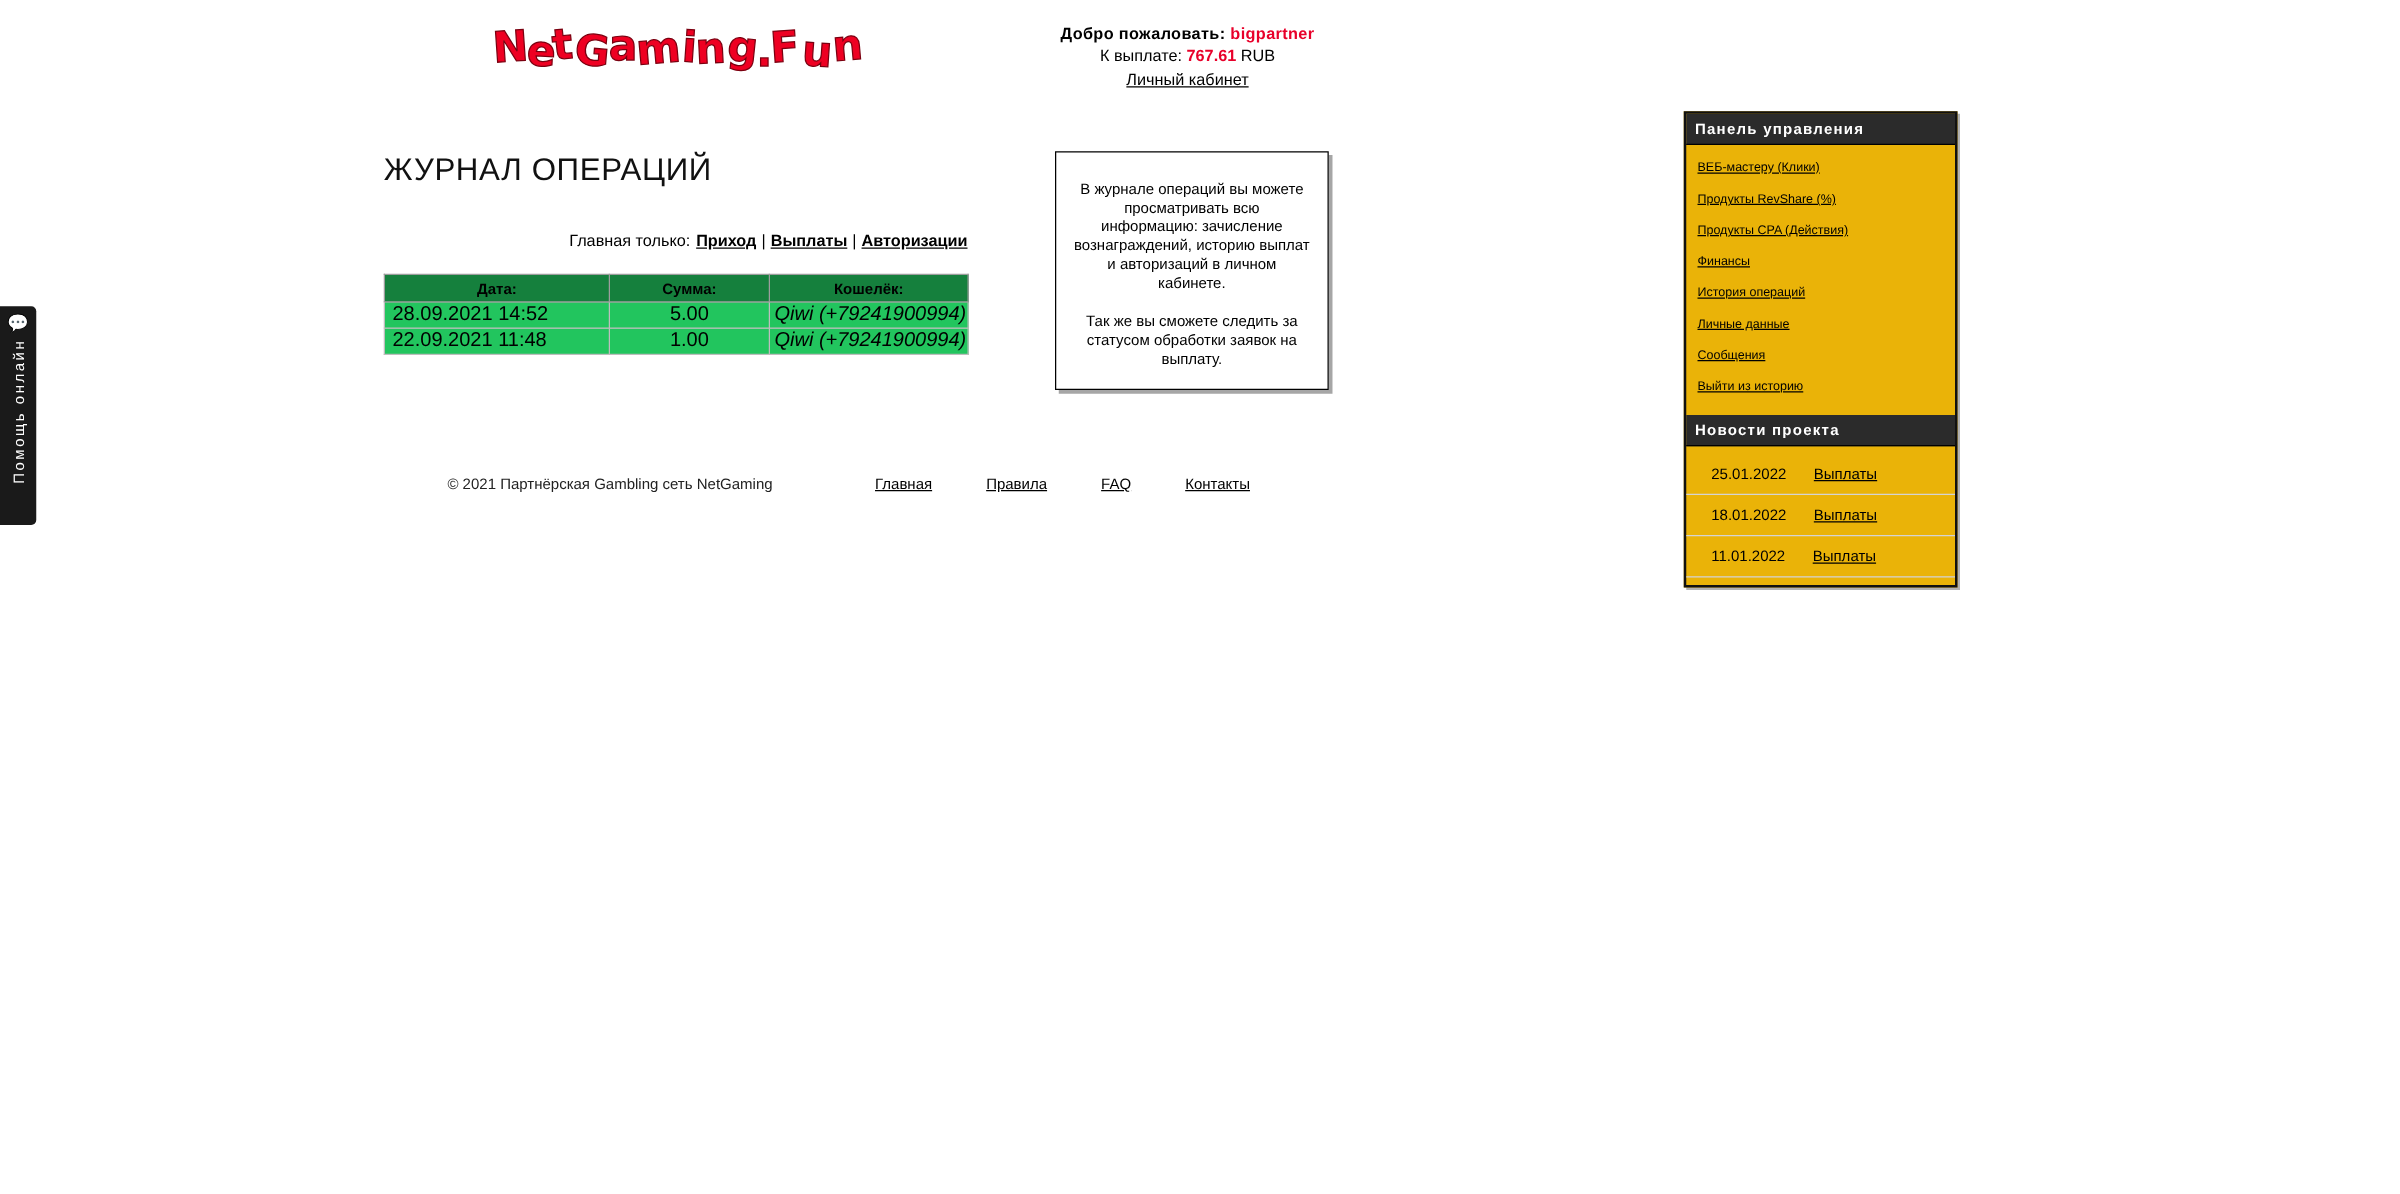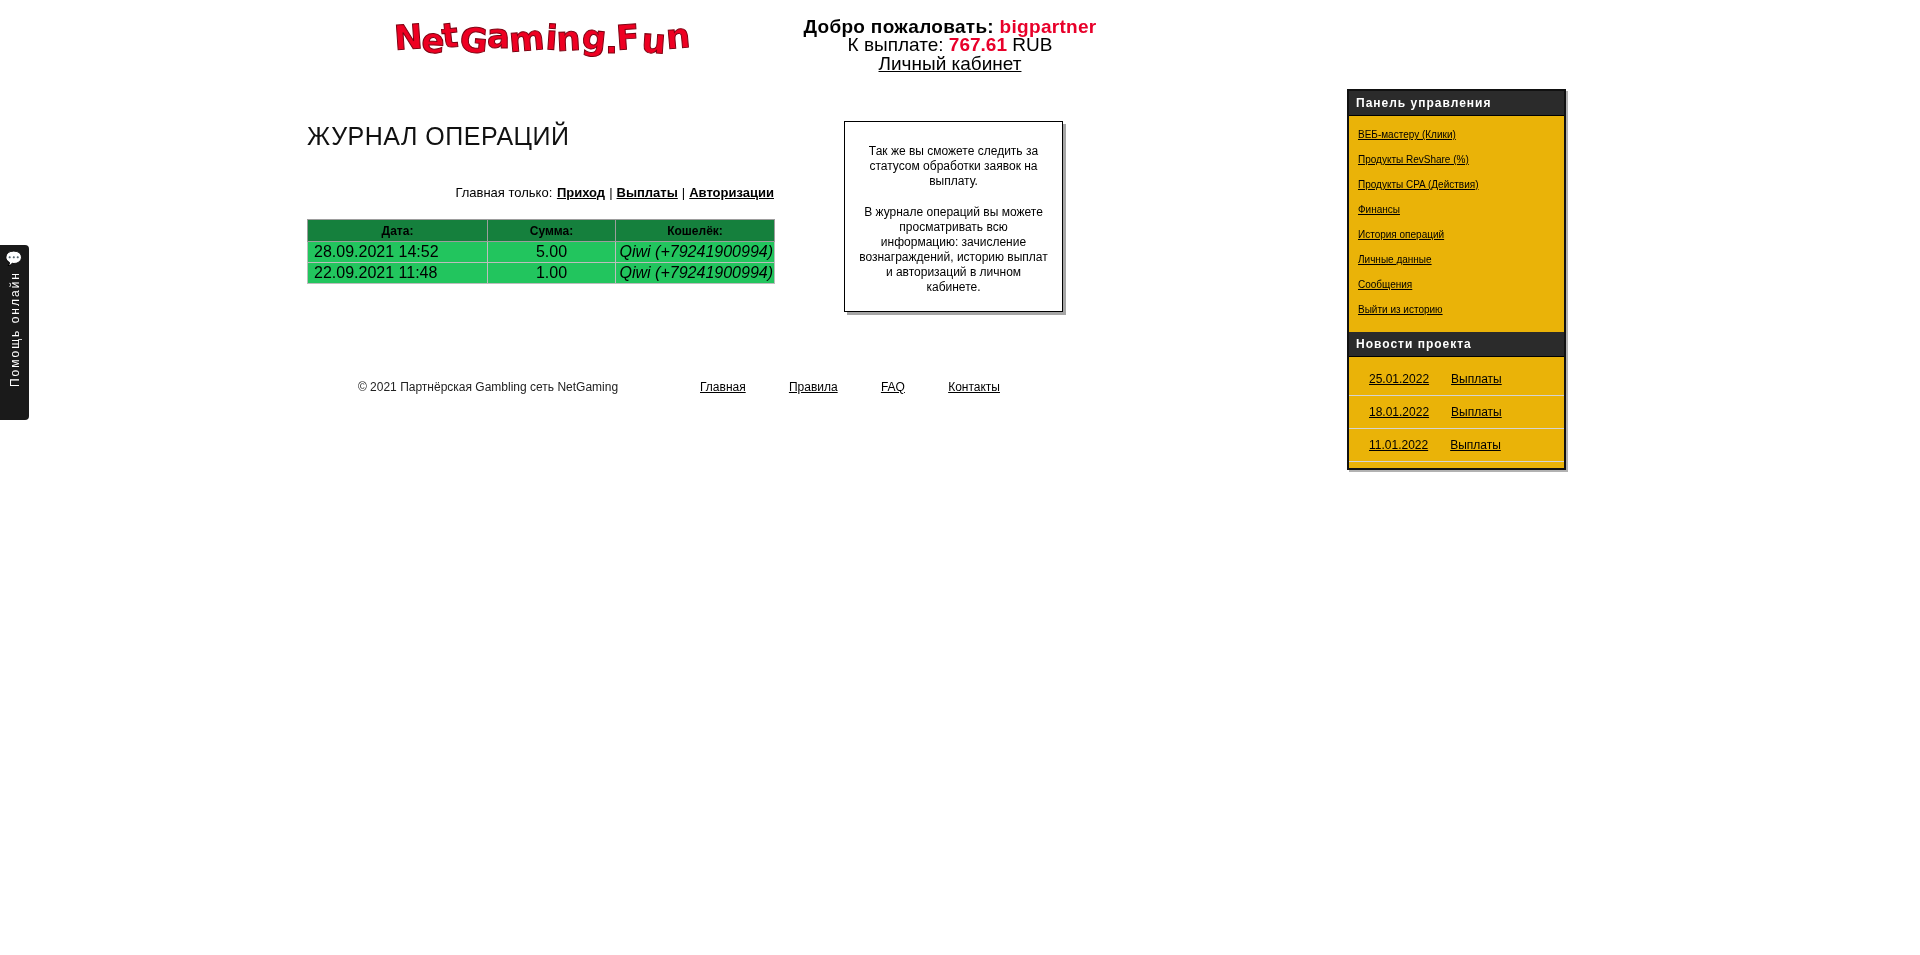--- a/index.html
+++ b/index.html
@@ -57,21 +57,21 @@
   }
   #logo svg { display: block; }
 
   
   #welcome {
     position: absolute;
     left: 800px;
     top: 18px;
     width: 300px;
     text-align: center;
-    font-size: 19px;
+    font-size: 13px;
     color: #000;
     line-height: 17px;
   }
   #welcome .l1 { font-weight: bold; letter-spacing: .3px; }
   #welcome .l1 .user { color: #e8002a; }
   #welcome .l2 { margin-top: 1px; }
   #welcome .l2 .amount { color: #e8002a; font-weight: bold; }
   #welcome .l3 { margin-top: 2px; }
   #welcome .l3 a {
     color: #000;
@@ -206,21 +206,21 @@
   }
   #news-list { padding: 6px 0 6px 0; }
   .news-row {
     display: flex;
     align-items: center;
     padding: 9px 0 9px 20px;
     border-bottom: 1px solid #d4d4d4;
     font-size: 12px;
   }
   .news-row:last-child { border-bottom: 1px solid #d4d4d4; }
-  .news-row .date { color: #000; margin-right: 22px; text-decoration: underline; }
+  .news-row .date { color: #000; margin-right: 22px; }
   .news-row a { color: #000; text-decoration: underline; }
 </style>
 </head>
 <body>
 
 <div id="help-tab">
   <span class="bubble">💬</span>
   <span class="vtext">Помощь онлайн</span>
 </div>
 
@@ -282,22 +282,22 @@
     </tr>
     <tr>
       <td class="c-date">22.09.2021 11:48</td>
       <td class="c-sum">1.00</td>
       <td class="c-wallet">Qiwi (+79241900994)</td>
     </tr>
   </tbody>
 </table>
 
 <div id="info-box">
+  <p>В журнале операций вы можете просматривать всю информацию: зачисление вознаграждений, историю выплат и авторизаций в личном кабинете.</p>
   <p>Так же вы сможете следить за статусом обработки заявок на выплату.</p>
-  <p>В журнале операций вы можете просматривать всю информацию: зачисление вознаграждений, историю выплат и авторизаций в личном кабинете.</p>
 </div>
 
 <div id="footer-copy">© 2021 Партнёрская Gambling сеть NetGaming</div>
 <div id="footer-nav">
   <a href="#">Главная</a>
   <a href="#">Правила</a>
   <a href="#">FAQ</a>
   <a href="#">Контакты</a>
 </div>
 

